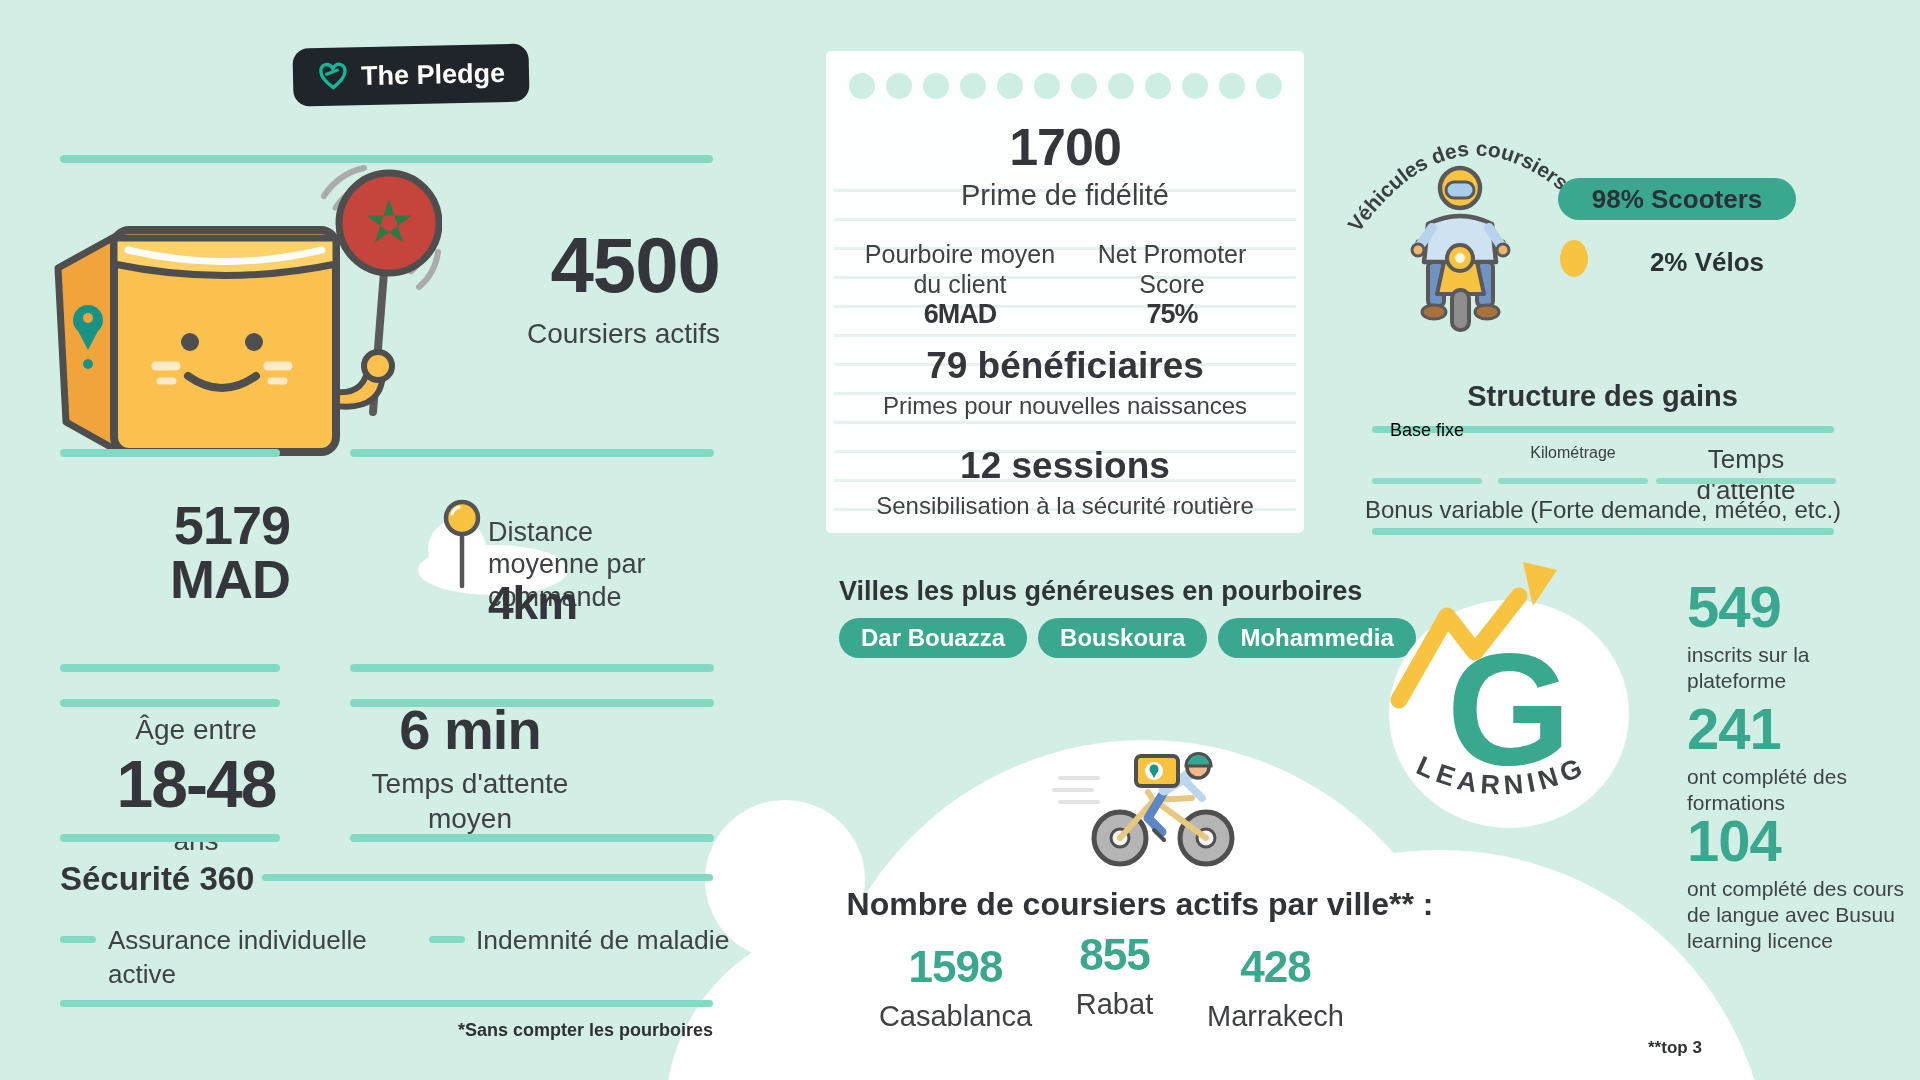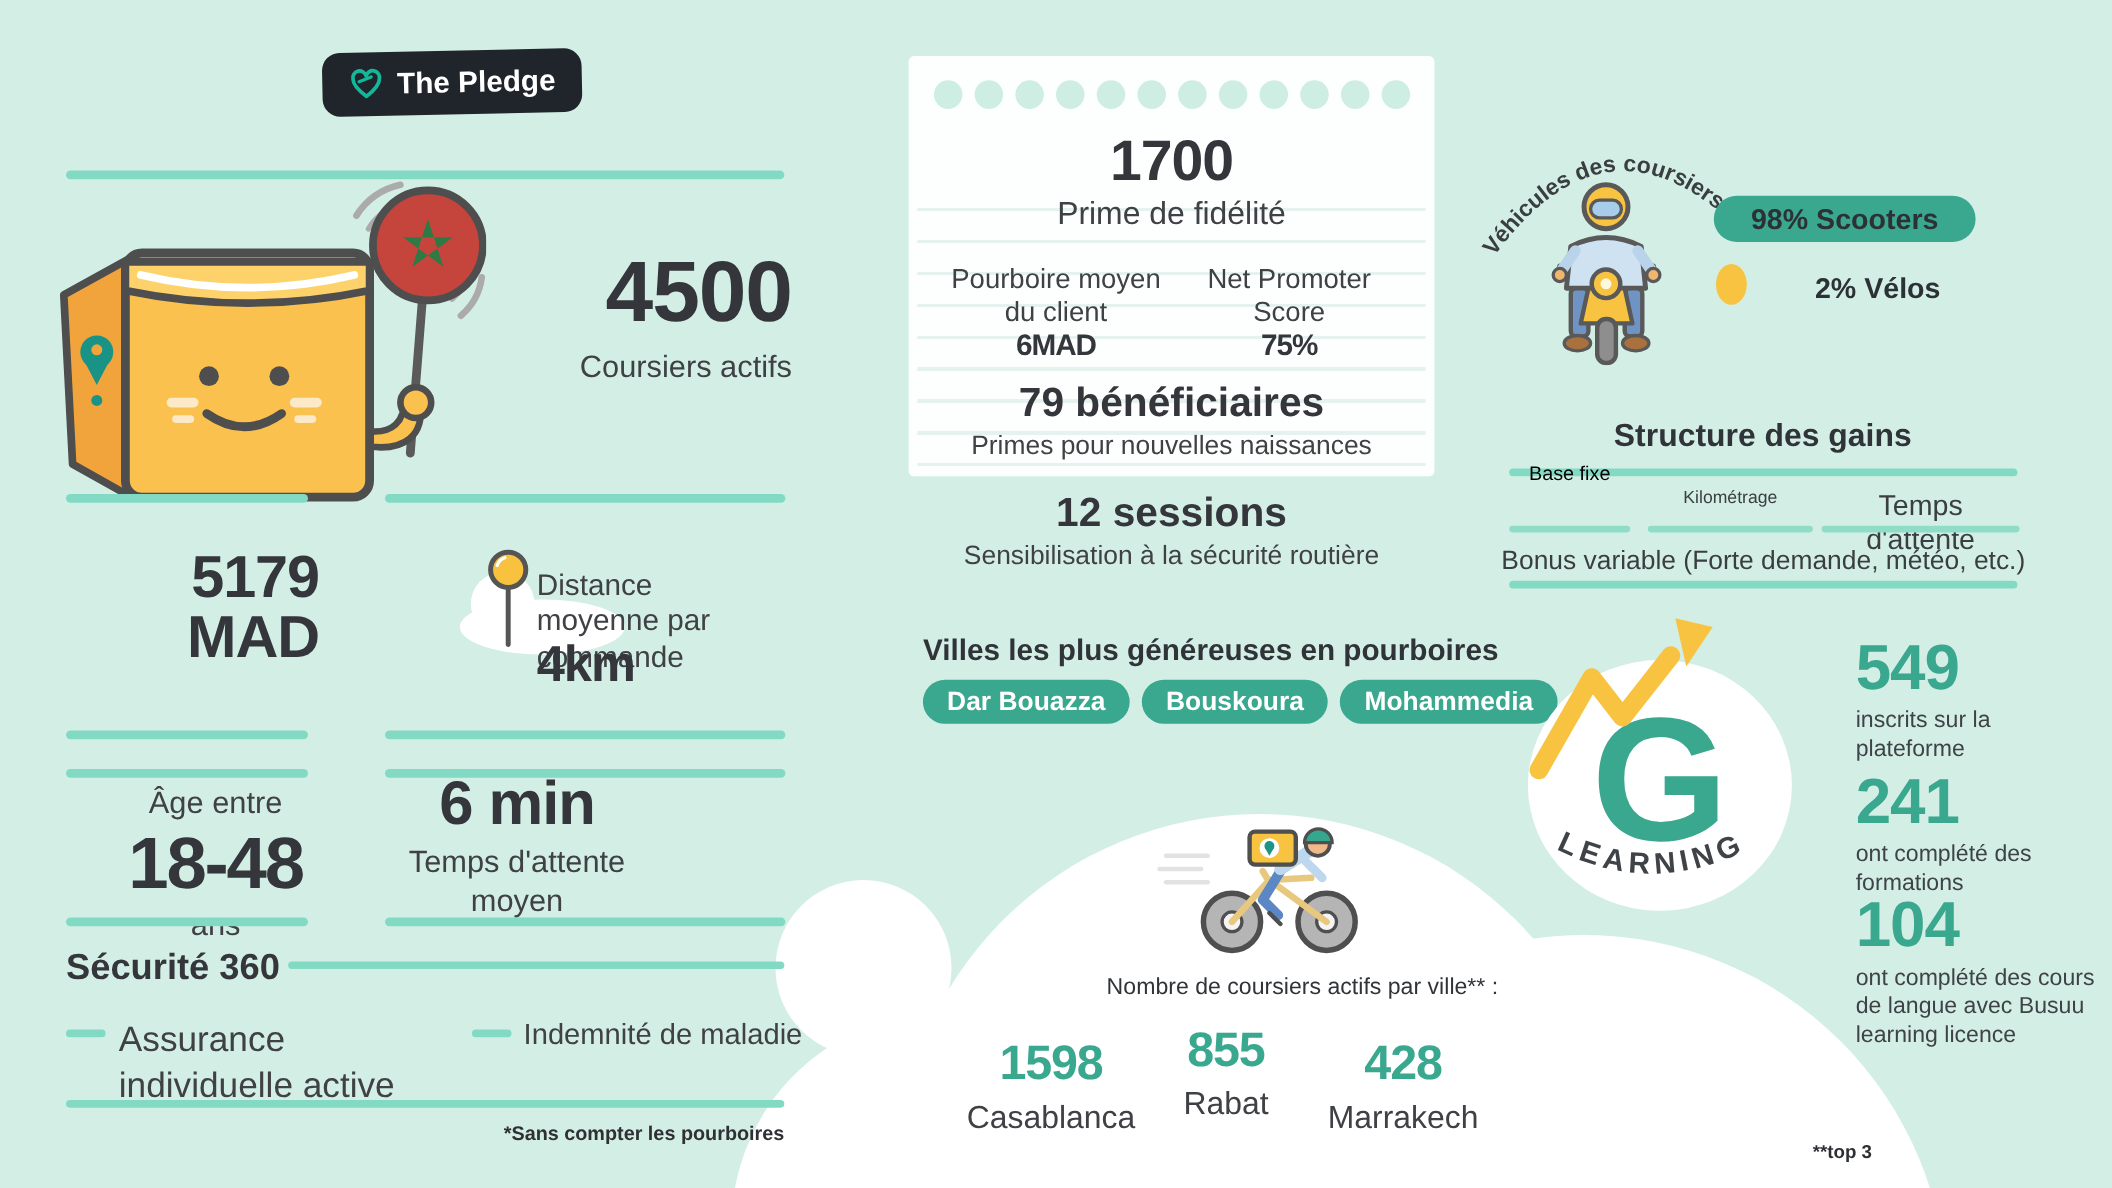--- a/index.html
+++ b/index.html
@@ -12,21 +12,21 @@
   .center{text-align:center;}
   .right{text-align:right;}
   .big{font-weight:900;color:#34363b;letter-spacing:-1px;}
   .teal-big{font-weight:900;color:#3aa78f;letter-spacing:-1px;line-height:1;}
   .lbl{color:#3f4145;line-height:1.25;}
   
   .badge{display:flex;align-items:center;gap:12px;background:#20252b;border-radius:16px;
          padding:0 24px;height:58px;transform:rotate(-1.2deg);}
   .badge span{color:#fff;font-weight:700;font-size:27px;}
   
-  .pad{position:absolute;left:826px;top:51px;width:478px;height:382px;background:#fdfffe;border-radius:5px;}
+  .pad{position:absolute;left:826px;top:51px;width:478px;height:482px;background:#fdfffe;border-radius:5px;}
   .pad-lines{position:absolute;left:8px;right:8px;top:112px;bottom:8px;
              background:repeating-linear-gradient(to bottom,transparent 0 26px,#e6f2ef 26px 29px);}
   .dots{position:absolute;left:0;right:0;top:22px;display:flex;justify-content:center;gap:11px;}
   .dots i{width:26px;height:26px;border-radius:50%;background:#cfeee3;}
   .pad .abs{z-index:2;}
   
   .pillrow{position:absolute;left:839px;top:618px;display:flex;gap:11px;}
   .pill{background:#3aa78f;color:#fff;font-weight:800;font-size:24px;border-radius:22px;
         padding:8px 22px;line-height:1;}
   .scooter-pill{position:absolute;left:1558px;top:178px;width:238px;height:42px;background:#3aa78f;
@@ -144,21 +144,21 @@
     <div class="lbl" style="font-size:28px;margin-top:8px;width:220px;margin-left:auto;margin-right:auto;">Temps d'attente moyen</div>
   </div>
 
   <div class="tl" style="left:60px;top:834px;width:220px;"></div>
   <div class="tl" style="left:350px;top:834px;width:364px;"></div>
 
   <div class="abs big" style="left:60px;top:860px;font-size:33px;letter-spacing:0;">Sécurité 360</div>
   <div class="tl tl7" style="left:262px;top:874px;width:451px;"></div>
 
   <div class="dash" style="left:60px;top:936px;"></div>
-  <div class="abs lbl" style="left:108px;top:924px;width:270px;font-size:32px;line-height:1.3;">Assurance individuelle active</div>
+  <div class="abs lbl" style="left:108px;top:924px;width:270px;font-size:26px;line-height:1.3;">Assurance individuelle active</div>
   <div class="dash" style="left:429px;top:936px;"></div>
   <div class="abs lbl" style="left:476px;top:924px;width:260px;font-size:26.5px;white-space:nowrap;">Indemnité de maladie</div>
 
   <div class="tl tl7" style="left:60px;top:1000px;width:653px;"></div>
   <div class="abs right" style="left:428px;top:1020px;width:285px;font-size:18px;font-weight:700;color:#2e3033;">*Sans compter les pourboires</div>
 
   <div class="pad">
     <div class="pad-lines"></div>
     <div class="dots">
       <i></i>
@@ -292,21 +292,21 @@
     <line x1="112" y1="50" x2="138" y2="34" stroke="#bcd7ee" stroke-width="11" stroke-linecap="round"></line>
     <line x1="132" y1="40" x2="150" y2="58" stroke="#bcd7ee" stroke-width="8" stroke-linecap="round"></line>
     <rect x="84" y="16" width="42" height="30" rx="5" fill="#f7c341" stroke="#4f4f4f" stroke-width="4"></rect>
     <circle cx="102" cy="31" r="9" fill="#ffffff"></circle>
     <circle cx="102" cy="29" r="4.5" fill="#1b9587"></circle>
     <path d="M98,31 L106,31 L102,38 Z" fill="#1b9587"></path>
     <circle cx="146" cy="27" r="11" fill="#f0b98a" stroke="#4f4f4f" stroke-width="3.5"></circle>
     <path d="M134,26 A 12.5 12.5 0 0 1 159,26 Z" fill="#35a78f" stroke="#4f4f4f" stroke-width="3"></path>
   </svg>
 
-  <div class="abs center" style="left:874px;top:886px;width:620px;font-size:21px;font-weight:400;color:#303338;white-space:nowrap;">Nombre de coursiers actifs par ville** :</div>
+  <div class="abs center" style="left:830px;top:886px;width:620px;font-size:32px;font-weight:700;color:#303338;white-space:nowrap;">Nombre de coursiers actifs par ville** :</div>
 
   <div class="citycol" style="left:878px;top:942px;width:155px;">
     <div class="v">1598</div>
     <div class="n">Casablanca</div>
   </div>
   <div class="citycol" style="left:1052px;top:930px;width:125px;">
     <div class="v">855</div>
     <div class="n">Rabat</div>
   </div>
   <div class="citycol" style="left:1198px;top:942px;width:155px;">

